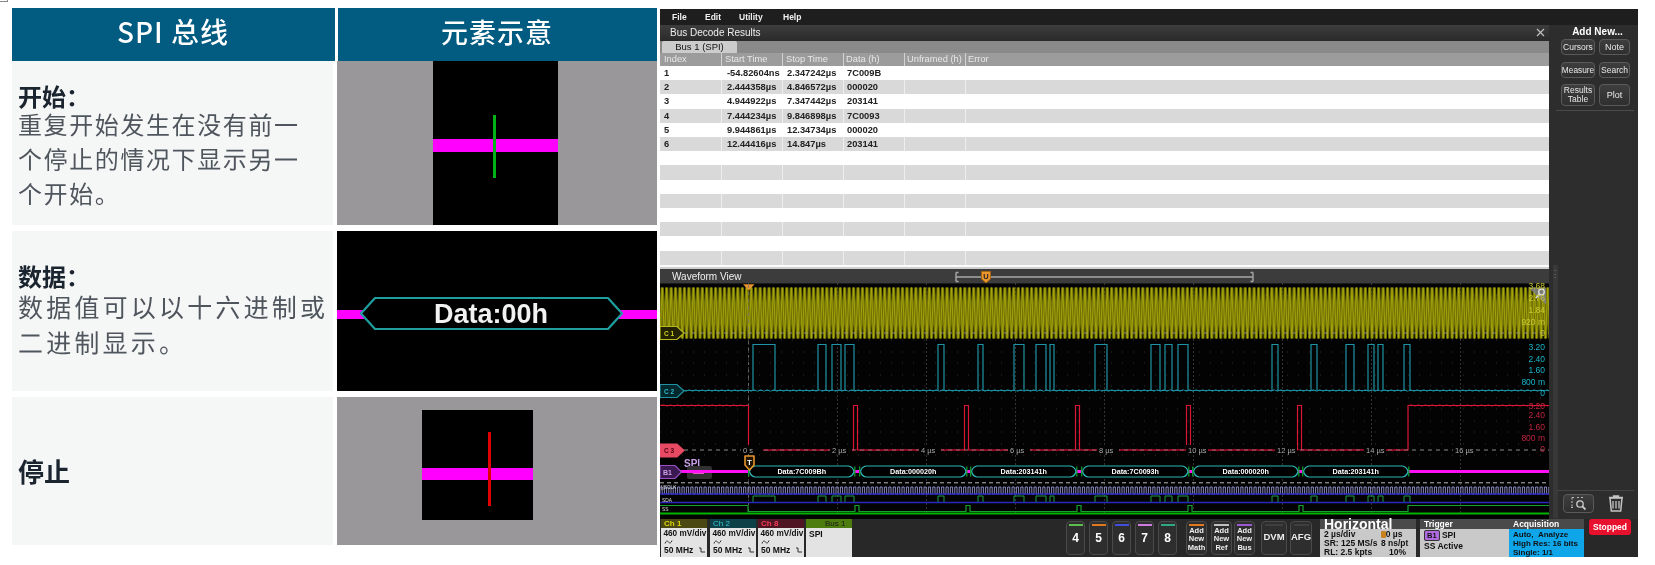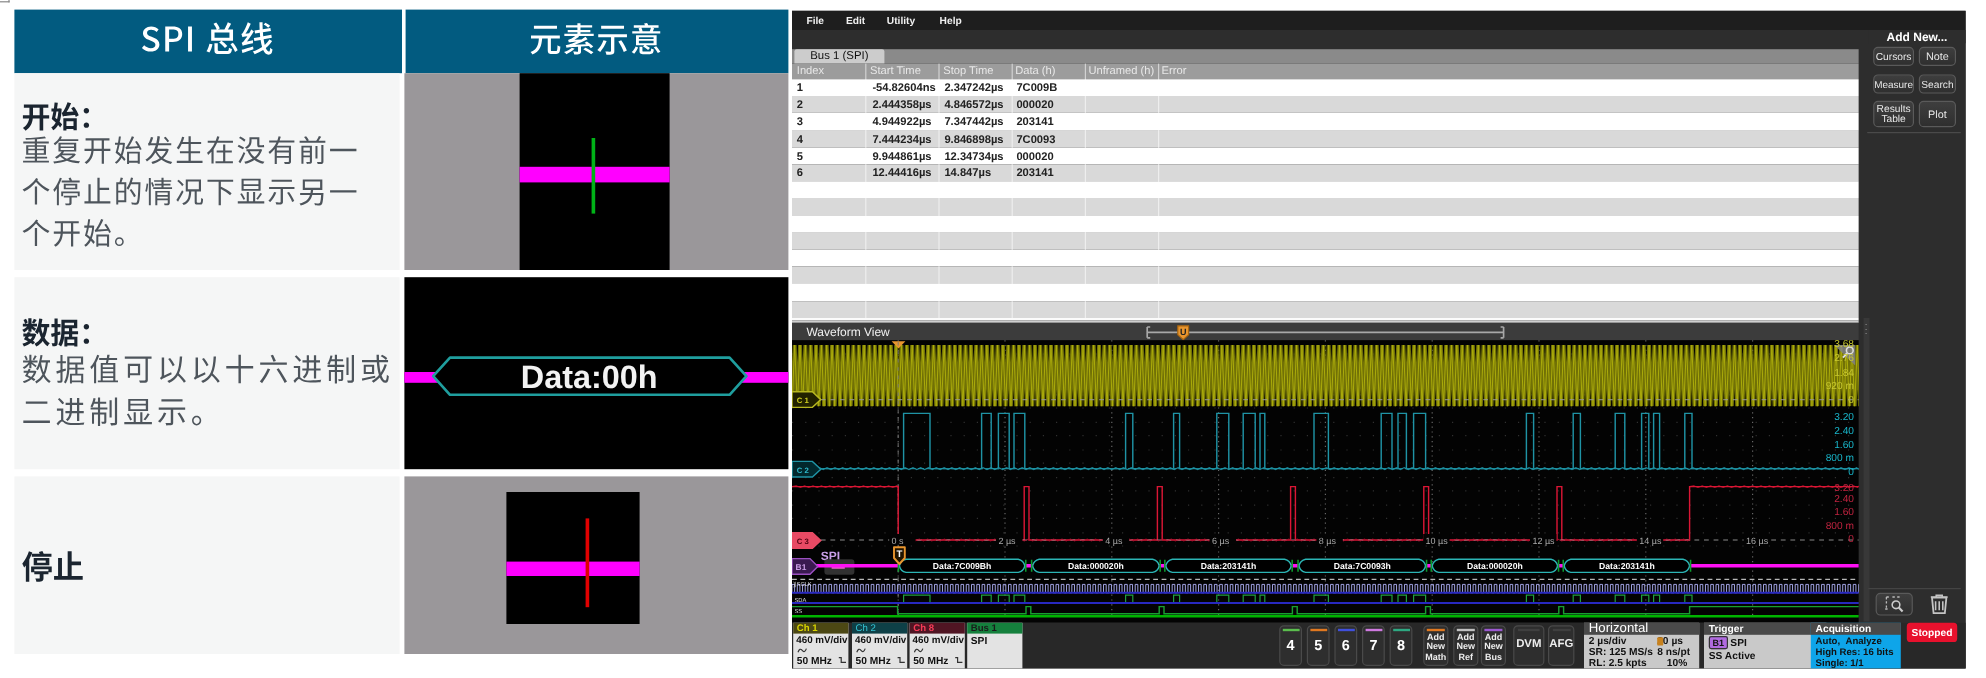--- a/index.html
+++ b/index.html
@@ -38,20 +38,26 @@
       <path transform="translate(18.0 317.0)" d="M11.06 -20.94 C10.61 -19.91 9.81 -18.36 9.19 -17.44 L10.42 -16.81 C11.06 -17.67 11.92 -18.98 12.64 -20.20 L11.06 -20.94 Z M2.19 -20.20 C2.84 -19.09 3.52 -17.64 3.73 -16.72 L5.17 -17.39 C4.94 -18.33 4.27 -19.75 3.56 -20.78 L2.19 -20.20 Z M10.23 -6.42 C9.67 -5.06 8.86 -3.91 7.92 -2.92 C6.97 -3.42 5.98 -3.91 5.06 -4.33 C5.42 -4.95 5.81 -5.66 6.17 -6.42 L10.23 -6.42 Z M2.73 -3.62 C3.97 -3.12 5.34 -2.47 6.59 -1.80 C4.98 -0.59 3.06 0.25 1.02 0.73 C1.34 1.11 1.73 1.78 1.92 2.25 C4.22 1.59 6.34 0.58 8.14 -0.94 C8.97 -0.41 9.72 0.08 10.30 0.53 L11.48 -0.75 C10.92 -1.17 10.19 -1.64 9.36 -2.11 C10.69 -3.59 11.73 -5.42 12.36 -7.64 L11.34 -8.06 L11.05 -8.00 L6.94 -8.00 L7.48 -9.34 L5.81 -9.66 C5.64 -9.14 5.39 -8.56 5.14 -8.00 L1.73 -8.00 L1.73 -6.42 L4.36 -6.42 C3.84 -5.38 3.27 -4.41 2.73 -3.62 Z M6.42 -21.47 L6.42 -16.55 L1.23 -16.55 L1.23 -15.00 L5.84 -15.00 C4.64 -13.30 2.72 -11.69 0.97 -10.91 C1.34 -10.55 1.77 -9.86 1.98 -9.42 C3.52 -10.28 5.17 -11.73 6.42 -13.28 L6.42 -10.09 L8.17 -10.09 L8.17 -13.64 C9.36 -12.73 10.89 -11.50 11.52 -10.91 L12.56 -12.31 C11.97 -12.75 9.77 -14.20 8.55 -15.00 L13.27 -15.00 L13.27 -16.55 L8.17 -16.55 L8.17 -21.47 L6.42 -21.47 Z M15.72 -21.23 C15.09 -16.59 13.97 -12.28 12.02 -9.55 C12.42 -9.30 13.14 -8.67 13.44 -8.36 C14.09 -9.31 14.64 -10.47 15.14 -11.73 C15.69 -9.19 16.41 -6.88 17.34 -4.83 C15.94 -2.34 13.98 -0.44 11.27 0.95 C11.61 1.34 12.14 2.12 12.31 2.55 C14.86 1.11 16.78 -0.70 18.27 -3.00 C19.52 -0.78 21.06 1.00 23.02 2.23 C23.31 1.73 23.86 1.05 24.28 0.69 C22.19 -0.48 20.53 -2.39 19.27 -4.80 C20.59 -7.44 21.44 -10.84 21.98 -15.00 L23.69 -15.00 L23.69 -16.73 L16.56 -16.73 C16.91 -18.12 17.22 -19.56 17.44 -21.05 L15.72 -21.23 Z M20.22 -15.00 C19.81 -11.81 19.22 -9.05 18.31 -6.81 C17.36 -9.19 16.66 -12.00 16.19 -15.00 L20.22 -15.00 Z M40.29 -5.59 L40.29 2.56 L41.93 2.56 L41.93 1.56 L49.64 1.56 L49.64 2.45 L51.36 2.45 L51.36 -5.59 L46.54 -5.59 L46.54 -9.00 L52.14 -9.00 L52.14 -10.61 L46.54 -10.61 L46.54 -13.34 L51.26 -13.34 L51.26 -20.00 L38.06 -20.00 L38.06 -12.28 C38.06 -8.25 37.84 -2.50 35.25 1.48 C35.67 1.67 36.43 2.22 36.79 2.52 C38.87 -0.55 39.56 -4.97 39.79 -9.00 L44.76 -9.00 L44.76 -5.59 L40.29 -5.59 Z M39.89 -18.38 L49.47 -18.38 L49.47 -15.00 L39.89 -15.00 L39.89 -18.38 Z M39.89 -13.34 L44.76 -13.34 L44.76 -10.61 L39.87 -10.61 L39.89 -12.28 L39.89 -13.34 Z M41.93 0.00 L41.93 -4.00 L49.64 -4.00 L49.64 0.00 L41.93 0.00 Z M32.37 -21.27 L32.37 -16.00 L29.25 -16.00 L29.25 -14.25 L32.37 -14.25 L32.37 -8.64 C31.06 -8.20 29.87 -7.81 28.92 -7.53 L29.42 -5.52 L32.37 -6.55 L32.37 -0.16 C32.37 0.19 32.25 0.28 31.93 0.28 C31.64 0.31 30.67 0.31 29.59 0.28 C29.81 0.78 30.06 1.56 30.12 2.00 C31.68 2.05 32.67 1.95 33.26 1.66 C33.89 1.39 34.12 0.86 34.12 -0.16 L34.12 -7.19 L37.00 -8.22 L36.72 -10.02 L34.12 -9.19 L34.12 -14.25 L36.93 -14.25 L36.93 -16.00 L34.12 -16.00 L34.12 -21.27 L32.37 -21.27 Z M71.37 -21.42 C71.29 -20.61 71.17 -19.64 71.04 -18.67 L64.62 -18.67 L64.62 -17.00 L70.74 -17.00 C70.59 -16.06 70.43 -15.20 70.26 -14.47 L65.95 -14.47 L65.95 0.00 L63.54 0.00 L63.54 1.62 L80.34 1.62 L80.34 0.00 L78.12 0.00 L78.12 -14.47 L71.96 -14.47 C72.17 -15.20 72.37 -16.06 72.54 -17.00 L79.59 -17.00 L79.59 -18.67 L72.92 -18.67 L73.37 -21.28 L71.37 -21.42 Z M67.63 0.00 L67.63 -2.00 L76.37 -2.00 L76.37 0.00 L67.63 0.00 Z M67.63 -9.59 L76.37 -9.59 L76.37 -7.34 L67.63 -7.34 L67.63 -9.59 Z M67.63 -11.00 L67.63 -13.00 L76.37 -13.00 L76.37 -11.00 L67.63 -11.00 Z M67.63 -6.00 L76.37 -6.00 L76.37 -3.36 L67.63 -3.36 L67.63 -6.00 Z M62.99 -21.39 C61.67 -17.39 59.49 -13.47 57.20 -11.11 C57.51 -10.67 58.04 -9.69 58.24 -9.25 C58.96 -10.06 59.70 -11.00 60.37 -11.94 L60.37 2.42 L62.12 2.42 L62.12 -14.77 C63.12 -16.72 63.99 -18.69 64.71 -20.80 L62.99 -21.39 Z M85.99 -19.86 L85.99 -18.00 L103.26 -18.00 L103.26 -0.66 C103.26 -0.14 103.08 0.02 102.54 0.06 C101.94 0.06 99.88 0.08 97.88 -0.02 C98.19 0.53 98.54 1.45 98.66 2.00 C101.13 2.00 102.88 2.00 103.88 1.69 C104.87 1.36 105.21 0.70 105.21 -0.62 L105.21 -18.00 L108.29 -18.00 L108.29 -19.86 L85.99 -19.86 Z M90.37 -12.00 L96.94 -12.00 L96.94 -6.00 L90.37 -6.00 L90.37 -12.00 Z M88.54 -13.80 L88.54 -2.22 L90.37 -2.22 L90.37 -4.19 L98.79 -4.19 L98.79 -13.80 L88.54 -13.80 Z M122.14 -17.77 C123.60 -15.97 125.22 -13.42 125.91 -11.80 L127.58 -12.80 C126.83 -14.39 125.22 -16.81 123.74 -18.64 L122.14 -17.77 Z M131.82 -20.00 C131.27 -8.88 129.49 -2.64 121.44 0.55 C121.89 0.92 122.61 1.78 122.86 2.17 C126.27 0.62 128.58 -1.38 130.21 -4.05 C132.21 -2.05 134.28 0.36 135.28 1.95 L136.94 0.73 C135.74 -1.05 133.27 -3.67 131.11 -5.72 C132.77 -9.30 133.46 -13.92 133.82 -19.92 L131.82 -20.00 Z M116.32 -0.47 C116.94 -1.05 117.86 -1.59 125.11 -5.08 C124.97 -5.47 124.72 -6.30 124.61 -6.83 L118.78 -4.09 L118.78 -19.05 L116.78 -19.05 L116.78 -4.30 C116.78 -3.14 115.82 -2.34 115.28 -2.02 C115.60 -1.67 116.14 -0.92 116.32 -0.47 Z M150.34 -17.77 C151.80 -15.97 153.42 -13.42 154.11 -11.80 L155.78 -12.80 C155.03 -14.39 153.42 -16.81 151.94 -18.64 L150.34 -17.77 Z M160.02 -20.00 C159.47 -8.88 157.69 -2.64 149.64 0.55 C150.09 0.92 150.81 1.78 151.06 2.17 C154.47 0.62 156.78 -1.38 158.41 -4.05 C160.41 -2.05 162.48 0.36 163.48 1.95 L165.14 0.73 C163.94 -1.05 161.47 -3.67 159.31 -5.72 C160.97 -9.30 161.66 -13.92 162.02 -19.92 L160.02 -20.00 Z M144.52 -0.47 C145.14 -1.05 146.06 -1.59 153.31 -5.08 C153.17 -5.47 152.92 -6.30 152.81 -6.83 L146.98 -4.09 L146.98 -19.05 L144.98 -19.05 L144.98 -4.30 C144.98 -3.14 144.02 -2.34 143.48 -2.02 C143.80 -1.67 144.34 -0.92 144.52 -0.47 Z M180.72 -21.44 L180.72 -11.92 L170.56 -11.92 L170.56 -10.00 L180.72 -10.00 L180.72 2.45 L182.73 2.45 L182.73 -10.00 L192.98 -10.00 L192.98 -11.92 L182.73 -11.92 L182.73 -21.44 L180.72 -21.44 Z M198.82 -14.92 L198.82 -13.00 L221.04 -13.00 L221.04 -14.92 L198.82 -14.92 Z M205.09 -9.89 C203.45 -6.00 200.88 -1.81 198.49 0.89 C199.01 1.22 199.95 1.91 200.37 2.28 C202.70 -0.61 205.32 -5.03 207.17 -9.20 L205.09 -9.89 Z M212.49 -9.23 C214.84 -5.59 217.87 -0.72 219.21 2.12 L221.17 0.97 C219.67 -1.86 216.59 -6.61 214.26 -10.11 L212.49 -9.23 Z M207.57 -20.75 C208.42 -19.06 209.42 -16.80 209.88 -15.47 L211.92 -16.27 C211.38 -17.55 210.34 -19.77 209.49 -21.38 L207.57 -20.75 Z M227.62 -19.88 C228.99 -18.59 230.66 -16.72 231.44 -15.56 L232.90 -16.77 C232.07 -17.89 230.33 -19.67 228.96 -20.92 L227.62 -19.88 Z M243.58 -20.92 L243.58 -16.80 L239.46 -16.80 L239.46 -20.92 L237.62 -20.92 L237.62 -16.80 L234.07 -16.80 L234.07 -15.00 L237.62 -15.00 L237.62 -11.72 L237.57 -10.00 L233.91 -10.00 L233.91 -8.19 L237.37 -8.19 C236.99 -6.23 236.16 -4.34 234.29 -2.88 C234.69 -2.59 235.40 -1.88 235.65 -1.48 C237.87 -3.23 238.83 -5.72 239.21 -8.19 L243.58 -8.19 L243.58 -1.64 L245.46 -1.64 L245.46 -8.19 L249.19 -8.19 L249.19 -10.00 L245.46 -10.00 L245.46 -15.00 L248.69 -15.00 L248.69 -16.80 L245.46 -16.80 L245.46 -20.92 L243.58 -20.92 Z M239.46 -15.00 L243.58 -15.00 L243.58 -10.00 L239.41 -10.00 L239.46 -11.70 L239.46 -15.00 Z M232.15 -12.00 L226.83 -12.00 L226.83 -10.25 L230.29 -10.25 L230.29 -2.73 C229.16 -2.30 227.87 -1.14 226.54 0.36 L227.79 2.08 C229.08 0.36 230.32 -1.17 231.16 -1.17 C231.71 -1.17 232.52 -0.31 233.57 0.36 C235.29 1.45 237.40 1.73 240.49 1.73 C242.87 1.73 247.37 1.58 249.13 1.48 C249.16 0.94 249.46 0.03 249.69 -0.48 C247.26 -0.20 243.49 0.00 240.54 0.00 C237.71 0.00 235.62 -0.17 233.96 -1.25 C233.15 -1.80 232.62 -2.30 232.15 -2.58 L232.15 -12.00 Z M270.69 -19.06 L270.69 -4.56 L272.46 -4.56 L272.46 -19.06 L270.69 -19.06 Z M275.14 -21.19 L275.14 -0.47 C275.14 -0.06 275.02 0.06 274.64 0.06 C274.16 0.08 272.77 0.08 271.28 0.03 C271.53 0.61 271.82 1.48 271.91 2.00 C273.78 2.00 275.16 1.95 275.91 1.66 C276.69 1.31 276.99 0.77 276.99 -0.50 L276.99 -21.19 L275.14 -21.19 Z M257.35 -20.83 C256.82 -18.31 255.97 -15.77 254.82 -13.84 C255.28 -13.66 256.11 -13.28 256.49 -13.05 C256.91 -13.88 257.35 -14.88 257.74 -16.00 L261.02 -16.00 L261.02 -13.00 L254.91 -13.00 L254.91 -11.27 L261.02 -11.27 L261.02 -8.69 L256.07 -8.69 L256.07 0.56 L257.77 0.56 L257.77 -7.00 L261.02 -7.00 L261.02 2.52 L262.82 2.52 L262.82 -7.00 L266.28 -7.00 L266.28 -1.38 C266.28 -1.08 266.22 -1.00 265.94 -1.00 C265.66 -0.97 264.85 -0.97 263.78 -1.02 C264.02 -0.55 264.24 0.12 264.32 0.62 C265.69 0.62 266.66 0.61 267.24 0.33 C267.86 0.03 268.02 -0.44 268.02 -1.33 L268.02 -8.69 L262.82 -8.69 L262.82 -11.27 L268.89 -11.27 L268.89 -13.00 L262.82 -13.00 L262.82 -16.00 L267.91 -16.00 L267.91 -17.72 L262.82 -17.72 L262.82 -21.34 L261.02 -21.34 L261.02 -17.72 L258.36 -17.72 C258.64 -18.59 258.89 -19.53 259.10 -20.47 L257.35 -20.83 Z M299.28 -20.05 C300.81 -19.22 302.66 -17.95 303.56 -17.02 L304.72 -18.45 C303.78 -19.39 301.91 -20.59 300.39 -21.31 L299.28 -20.05 Z M283.55 -1.67 L283.92 0.27 C286.81 -0.38 290.92 -1.27 294.77 -2.12 L294.61 -3.91 C290.55 -3.06 286.27 -2.17 283.55 -1.67 Z M286.86 -11.34 L291.97 -11.34 L291.97 -7.00 L286.86 -7.00 L286.86 -11.34 Z M285.11 -13.00 L285.11 -5.38 L293.80 -5.38 L293.80 -13.00 L285.11 -13.00 Z M283.69 -17.00 L283.69 -15.14 L296.02 -15.14 C296.31 -11.12 296.89 -7.38 297.78 -4.41 C296.11 -2.38 294.09 -0.72 291.77 0.53 C292.19 0.89 292.92 1.61 293.22 1.98 C295.19 0.81 296.97 -0.64 298.52 -2.38 C299.64 0.36 301.14 2.00 303.06 2.00 C304.98 2.00 305.69 0.77 306.03 -3.56 C305.52 -3.77 304.81 -4.19 304.39 -4.64 C304.23 -1.27 303.94 0.06 303.23 0.06 C301.98 0.06 300.86 -1.50 299.97 -4.14 C301.81 -6.62 303.31 -9.56 304.41 -12.94 L302.53 -13.39 C301.73 -10.80 300.64 -8.47 299.28 -6.42 C298.66 -8.88 298.22 -11.88 297.98 -15.14 L305.39 -15.14 L305.39 -17.00 L297.86 -17.00 C297.81 -18.39 297.78 -19.86 297.78 -21.34 L295.78 -21.34 C295.78 -19.88 295.84 -18.42 295.91 -17.00 L283.69 -17.00 Z" fill="#4e555c"></path>
       <path transform="translate(18.0 352.5)" d="M3.52 -18.00 L3.52 -15.97 L21.48 -15.97 L21.48 -18.00 L3.52 -18.00 Z M1.42 -2.09 L1.42 0.00 L23.61 0.00 L23.61 -2.09 L1.42 -2.09 Z M30.22 -19.88 C31.59 -18.59 33.26 -16.72 34.04 -15.56 L35.50 -16.77 C34.67 -17.89 32.93 -19.67 31.56 -20.92 L30.22 -19.88 Z M46.18 -20.92 L46.18 -16.80 L42.06 -16.80 L42.06 -20.92 L40.22 -20.92 L40.22 -16.80 L36.67 -16.80 L36.67 -15.00 L40.22 -15.00 L40.22 -11.72 L40.17 -10.00 L36.51 -10.00 L36.51 -8.19 L39.97 -8.19 C39.59 -6.23 38.76 -4.34 36.89 -2.88 C37.29 -2.59 38.00 -1.88 38.25 -1.48 C40.47 -3.23 41.43 -5.72 41.81 -8.19 L46.18 -8.19 L46.18 -1.64 L48.06 -1.64 L48.06 -8.19 L51.79 -8.19 L51.79 -10.00 L48.06 -10.00 L48.06 -15.00 L51.29 -15.00 L51.29 -16.80 L48.06 -16.80 L48.06 -20.92 L46.18 -20.92 Z M42.06 -15.00 L46.18 -15.00 L46.18 -10.00 L42.01 -10.00 L42.06 -11.70 L42.06 -15.00 Z M34.75 -12.00 L29.43 -12.00 L29.43 -10.25 L32.89 -10.25 L32.89 -2.73 C31.76 -2.30 30.47 -1.14 29.14 0.36 L30.39 2.08 C31.68 0.36 32.92 -1.17 33.76 -1.17 C34.31 -1.17 35.12 -0.31 36.17 0.36 C37.89 1.45 40.00 1.73 43.09 1.73 C45.47 1.73 49.97 1.58 51.73 1.48 C51.76 0.94 52.06 0.03 52.29 -0.48 C49.86 -0.20 46.09 0.00 43.14 0.00 C40.31 0.00 38.22 -0.17 36.56 -1.25 C35.75 -1.80 35.22 -2.30 34.75 -2.58 L34.75 -12.00 Z M73.29 -19.06 L73.29 -4.56 L75.06 -4.56 L75.06 -19.06 L73.29 -19.06 Z M77.74 -21.19 L77.74 -0.47 C77.74 -0.06 77.62 0.06 77.24 0.06 C76.76 0.08 75.37 0.08 73.88 0.03 C74.13 0.61 74.42 1.48 74.51 2.00 C76.38 2.00 77.76 1.95 78.51 1.66 C79.29 1.31 79.59 0.77 79.59 -0.50 L79.59 -21.19 L77.74 -21.19 Z M59.95 -20.83 C59.42 -18.31 58.57 -15.77 57.42 -13.84 C57.88 -13.66 58.71 -13.28 59.09 -13.05 C59.51 -13.88 59.95 -14.88 60.34 -16.00 L63.62 -16.00 L63.62 -13.00 L57.51 -13.00 L57.51 -11.27 L63.62 -11.27 L63.62 -8.69 L58.67 -8.69 L58.67 0.56 L60.37 0.56 L60.37 -7.00 L63.62 -7.00 L63.62 2.52 L65.42 2.52 L65.42 -7.00 L68.88 -7.00 L68.88 -1.38 C68.88 -1.08 68.82 -1.00 68.54 -1.00 C68.26 -0.97 67.45 -0.97 66.38 -1.02 C66.62 -0.55 66.84 0.12 66.92 0.62 C68.29 0.62 69.26 0.61 69.84 0.33 C70.46 0.03 70.62 -0.44 70.62 -1.33 L70.62 -8.69 L65.42 -8.69 L65.42 -11.27 L71.49 -11.27 L71.49 -13.00 L65.42 -13.00 L65.42 -16.00 L70.51 -16.00 L70.51 -17.72 L65.42 -17.72 L65.42 -21.34 L63.62 -21.34 L63.62 -17.72 L60.96 -17.72 C61.24 -18.59 61.49 -19.53 61.70 -20.47 L59.95 -20.83 Z M90.69 -14.55 L103.51 -14.55 L103.51 -11.52 L90.69 -11.52 L90.69 -14.55 Z M90.69 -18.50 L103.51 -18.50 L103.51 -16.00 L90.69 -16.00 L90.69 -18.50 Z M88.87 -20.00 L88.87 -10.00 L105.41 -10.00 L105.41 -20.00 L88.87 -20.00 Z M105.08 -8.11 C104.26 -6.50 102.76 -4.33 101.63 -2.98 L103.08 -2.25 C104.24 -3.61 105.63 -5.59 106.71 -7.34 L105.08 -8.11 Z M87.69 -7.28 C88.71 -5.67 89.91 -3.45 90.49 -2.16 L92.02 -2.91 C91.46 -4.19 90.19 -6.34 89.16 -7.91 L87.69 -7.28 Z M98.87 -8.98 L98.87 -0.80 L95.16 -0.80 L95.16 -8.98 L93.40 -8.98 L93.40 -0.80 L85.58 -0.80 L85.58 1.00 L108.58 1.00 L108.58 -0.80 L100.66 -0.80 L100.66 -8.98 L98.87 -8.98 Z M118.64 -8.70 C117.57 -5.89 115.72 -3.12 113.66 -1.36 C114.14 -1.11 114.99 -0.56 115.39 -0.23 C117.36 -2.16 119.35 -5.12 120.57 -8.17 L118.64 -8.70 Z M129.89 -7.94 C131.69 -5.55 133.58 -2.31 134.27 -0.22 L136.14 -1.06 C135.39 -3.17 133.44 -6.31 131.61 -8.66 L129.89 -7.94 Z M116.52 -19.84 L116.52 -18.00 L134.11 -18.00 L134.11 -19.84 L116.52 -19.84 Z M114.28 -13.00 L114.28 -11.14 L124.32 -11.14 L124.32 -0.44 C124.32 -0.05 124.16 0.06 123.72 0.08 C123.24 0.11 121.60 0.11 119.89 0.03 C120.19 0.61 120.49 1.44 120.57 2.00 C122.78 2.00 124.27 1.98 125.14 1.69 C126.03 1.36 126.33 0.81 126.33 -0.42 L126.33 -11.14 L136.32 -11.14 L136.32 -13.00 L114.28 -13.00 Z M145.84 -6.00 C143.77 -6.00 142.05 -4.27 142.05 -2.00 C142.05 0.28 143.77 2.00 145.84 2.00 C147.97 2.00 149.67 0.28 149.67 -2.00 C149.67 -4.27 147.97 -6.00 145.84 -6.00 Z M145.84 0.73 C144.47 0.73 143.31 -0.47 143.31 -2.00 C143.31 -3.48 144.47 -4.72 145.84 -4.72 C147.27 -4.72 148.39 -3.48 148.39 -2.00 C148.39 -0.47 147.27 0.73 145.84 0.73 Z" fill="#4e555c"></path>
       <path transform="translate(18.0 482.0)" d="M12.94 -14.91 L20.09 -14.91 L20.09 -13.09 L12.94 -13.09 L12.94 -14.91 Z M10.08 -17.00 L10.08 -11.00 L23.11 -11.00 L23.11 -17.00 L10.08 -17.00 Z M6.11 -22.55 C4.86 -18.75 2.75 -15.05 0.53 -12.22 C1.06 -11.45 1.86 -9.78 2.16 -9.03 C2.62 -9.55 3.09 -10.14 3.55 -10.73 L3.55 2.77 L6.39 2.77 L6.39 -15.77 C7.19 -17.28 7.92 -18.91 8.52 -20.48 L8.52 -18.00 L24.88 -18.00 L24.88 -20.55 L18.42 -20.55 C18.17 -21.28 17.72 -22.20 17.33 -22.89 L14.47 -22.06 C14.70 -21.59 14.92 -21.06 15.12 -20.55 L8.55 -20.55 L8.91 -21.59 L6.11 -22.55 Z M7.92 -10.00 L7.92 -5.06 L10.59 -5.06 L10.59 -3.45 L15.09 -3.45 L15.09 -0.41 C15.09 -0.08 14.97 0.00 14.58 0.00 C14.16 0.00 12.62 0.00 11.41 -0.02 C11.80 0.77 12.19 1.86 12.31 2.69 C14.30 2.69 15.75 2.69 16.84 2.30 C17.94 1.88 18.25 1.12 18.25 -0.30 L18.25 -3.45 L22.36 -3.45 L22.36 -5.06 L25.11 -5.06 L25.11 -10.00 L7.92 -10.00 Z M10.59 -6.00 L10.59 -7.55 L22.33 -7.55 L22.33 -6.00 L10.59 -6.00 Z M30.39 -17.05 L30.39 -2.00 L27.06 -2.00 L27.06 1.12 L50.92 1.12 L50.92 -2.00 L41.72 -2.00 L41.72 -11.00 L49.50 -11.00 L49.50 -14.14 L41.72 -14.14 L41.72 -22.66 L38.39 -22.66 L38.39 -2.00 L33.64 -2.00 L33.64 -17.05 L30.39 -17.05 Z" fill="#1b2530"></path>
     </svg>
 <div class="abs" style="left:660px;top:9px;width:978px;height:548px;background:#2d2d2d"></div>
 <div class="abs" style="left:660px;top:9px;width:978px;height:16px;background:#1e1e1e;color:#f0f0f0;font-size:8.5px;font-weight:bold;line-height:16px">
       <span style="position:absolute;left:12px">File</span>
       <span style="position:absolute;left:45px">Edit</span>
       <span style="position:absolute;left:79px">Utility</span>
       <span style="position:absolute;left:123px">Help</span>
+    </div>
+<div class="abs" style="left:660px;top:25px;width:978px;height:16px;background:linear-gradient(#3d3d3d,#2a2a2a);color:#eee;font-size:10px;line-height:16px">
+      <span style="position:absolute;left:10px">Bus Decode Results</span>
+      <svg style="position:absolute;left:876px;top:3px" width="9" height="9" viewBox="0 0 9 9">
+        <path d="M1 1 L8 8 M8 1 L1 8" stroke="#c0c0c0" stroke-width="1.2"></path>
+      </svg>
     </div>
 <div class="abs" style="left:660px;top:41px;width:889px;height:12px;background:#8a8a8a"></div>
 <div class="abs" style="left:662px;top:41px;width:75px;height:12px;background:#cccccc;border-radius:2px 2px 0 0;color:#111;font-size:9.5px;line-height:12px;text-align:center">Bus 1 (SPI)</div>
 <div class="abs" style="left:660px;top:53px;width:889px;height:13px;background:#9c9c9c;color:#e8e8e8;font-size:9.3px;line-height:13px">
       <span style="position:absolute;left:4px">Index</span>
       <span style="position:absolute;left:65px">Start Time</span>
       <span style="position:absolute;left:126px">Stop Time</span>
       <span style="position:absolute;left:186px">Data (h)</span>
       <span style="position:absolute;left:247px">Unframed (h)</span>
       <span style="position:absolute;left:308px">Error</span>
@@ -283,21 +289,21 @@
       <div style="height:9px;background:#501523;color:#f83c58;font-size:8px;font-weight:bold;line-height:9px;padding-left:3px">Ch 8</div>
       <div style="white-space:nowrap;font-size:8.2px;font-weight:bold;color:#111;padding-left:2.5px;line-height:10px;margin-top:0.5px">460 mV/div</div>
       <svg width="9" height="6" style="display:block;margin-left:3px">
         <path d="M1 4.5 Q2.5 0.5 4.5 3 Q6.5 5.5 8 1.5" stroke="#333" stroke-width="1" fill="none"></path>
       </svg>
       <div style="white-space:nowrap;font-size:8.5px;font-weight:bold;color:#111;padding-left:3px;line-height:10px">50 MHz&nbsp;&nbsp;<svg width="8" height="7">
           <path d="M1 2 h2 v4 h2 M5 6 h2" stroke="#333" stroke-width="1" fill="none"></path>
         </svg></div>
     </div>
 <div class="abs" style="left:806px;top:519px;width:46px;height:37.5px;background:#e3e3e3">
-      <div style="height:9px;background:#15803d;color:#1a1a1a;font-size:8px;font-weight:bold;line-height:9px;padding-left:3px">Bus 1</div>
+      <div style="height:9px;background:#4d7c0f;color:#1a1a1a;font-size:8px;font-weight:normal;line-height:9px;padding-left:19px">Bus 1</div>
       <div style="font-size:8.5px;font-weight:bold;color:#111;padding-left:3px;line-height:11px;margin-top:1px">SPI</div>
     </div>
 <div class="abs" style="left:1066px;top:521px;width:19px;height:34px;background:#2e2e2e;border:1px solid #4a4a4a;border-radius:4px">
       <div style="width:14px;height:2.2px;background:#5bbd4e;margin:1.8px auto 0"></div>
       <div style="text-align:center;color:#fff;font-weight:bold;font-size:12px;line-height:25px">4</div>
     </div>
 <div class="abs" style="left:1089px;top:521px;width:19px;height:34px;background:#2e2e2e;border:1px solid #4a4a4a;border-radius:4px">
       <div style="width:14px;height:2.2px;background:#e07820;margin:1.8px auto 0"></div>
       <div style="text-align:center;color:#fff;font-weight:bold;font-size:12px;line-height:25px">5</div>
     </div>
@@ -327,21 +333,21 @@
     </div>
 <div class="abs" style="left:1261px;top:521px;width:26px;height:34px;background:#2e2e2e;border:1px solid #4a4a4a;border-radius:4px;color:#eee;font-weight:bold;font-size:9.5px;text-align:center">
       <div style="width:18px;height:2.2px;background:#3f3f3f;margin:1.8px auto 0"></div>
       <div style="line-height:22px">DVM</div>
     </div>
 <div class="abs" style="left:1290px;top:521px;width:22px;height:34px;background:#2e2e2e;border:1px solid #4a4a4a;border-radius:4px;color:#eee;font-weight:bold;font-size:9.5px;text-align:center">
       <div style="width:15px;height:2.2px;background:#3f3f3f;margin:1.8px auto 0"></div>
       <div style="line-height:22px">AFG</div>
     </div>
 <div class="abs" style="left:1320px;top:519px;width:96px;height:38px;background:#c9c9c9">
-      <div style="height:10px;background:#4a4a4a;color:#fff;font-size:11px;font-weight:normal;line-height:10px;padding-left:4px">Horizontal</div>
+      <div style="height:10px;background:#4a4a4a;color:#fff;font-size:14px;font-weight:bold;line-height:10px;padding-left:4px">Horizontal</div>
       <div style="position:relative;font-size:8.5px;font-weight:bold;color:#111;line-height:9.3px;padding:0.5px 0 0 4px"><span>2 µs/div</span><span style="position:absolute;left:61px">20 µs</span><br><span>SR: 125 MS/s</span><span style="position:absolute;left:61px">8 ns/pt</span><br><span>RL: 2.5 kpts</span><span style="position:absolute;left:61px;top:1.5px;width:5px;height:7px;background:#c8821e;border-radius:1px"></span><span style="position:absolute;left:69px">10%</span></div>
     </div>
 <div class="abs" style="left:1420px;top:519px;width:102px;height:38px;background:#c9c9c9">
       <div style="height:10px;background:#4a4a4a;color:#fff;font-size:8.5px;font-weight:bold;line-height:10px;padding-left:4px">Trigger</div>
       <div style="font-size:8.5px;font-weight:bold;color:#111;padding:1px 0 0 4px;line-height:10px"><span style="background:#b06ae0;border:1px solid #333;border-radius:2px;padding:0 2px;font-size:7.5px">B1</span> SPI<br>SS Active</div>
     </div>
 <div class="abs" style="left:1509px;top:519px;width:75px;height:38px;background:#0ea5e9">
       <div style="height:10px;background:#4a4a4a;color:#fff;font-size:8.5px;font-weight:bold;line-height:10px;padding-left:4px">Acquisition</div>
       <div style="font-size:8px;font-weight:bold;color:#111;padding:0.5px 0 0 4px;line-height:9px">Auto, &nbsp;Analyze<br>High Res: 16 bits<br>Single: 1/1</div>
     </div>

